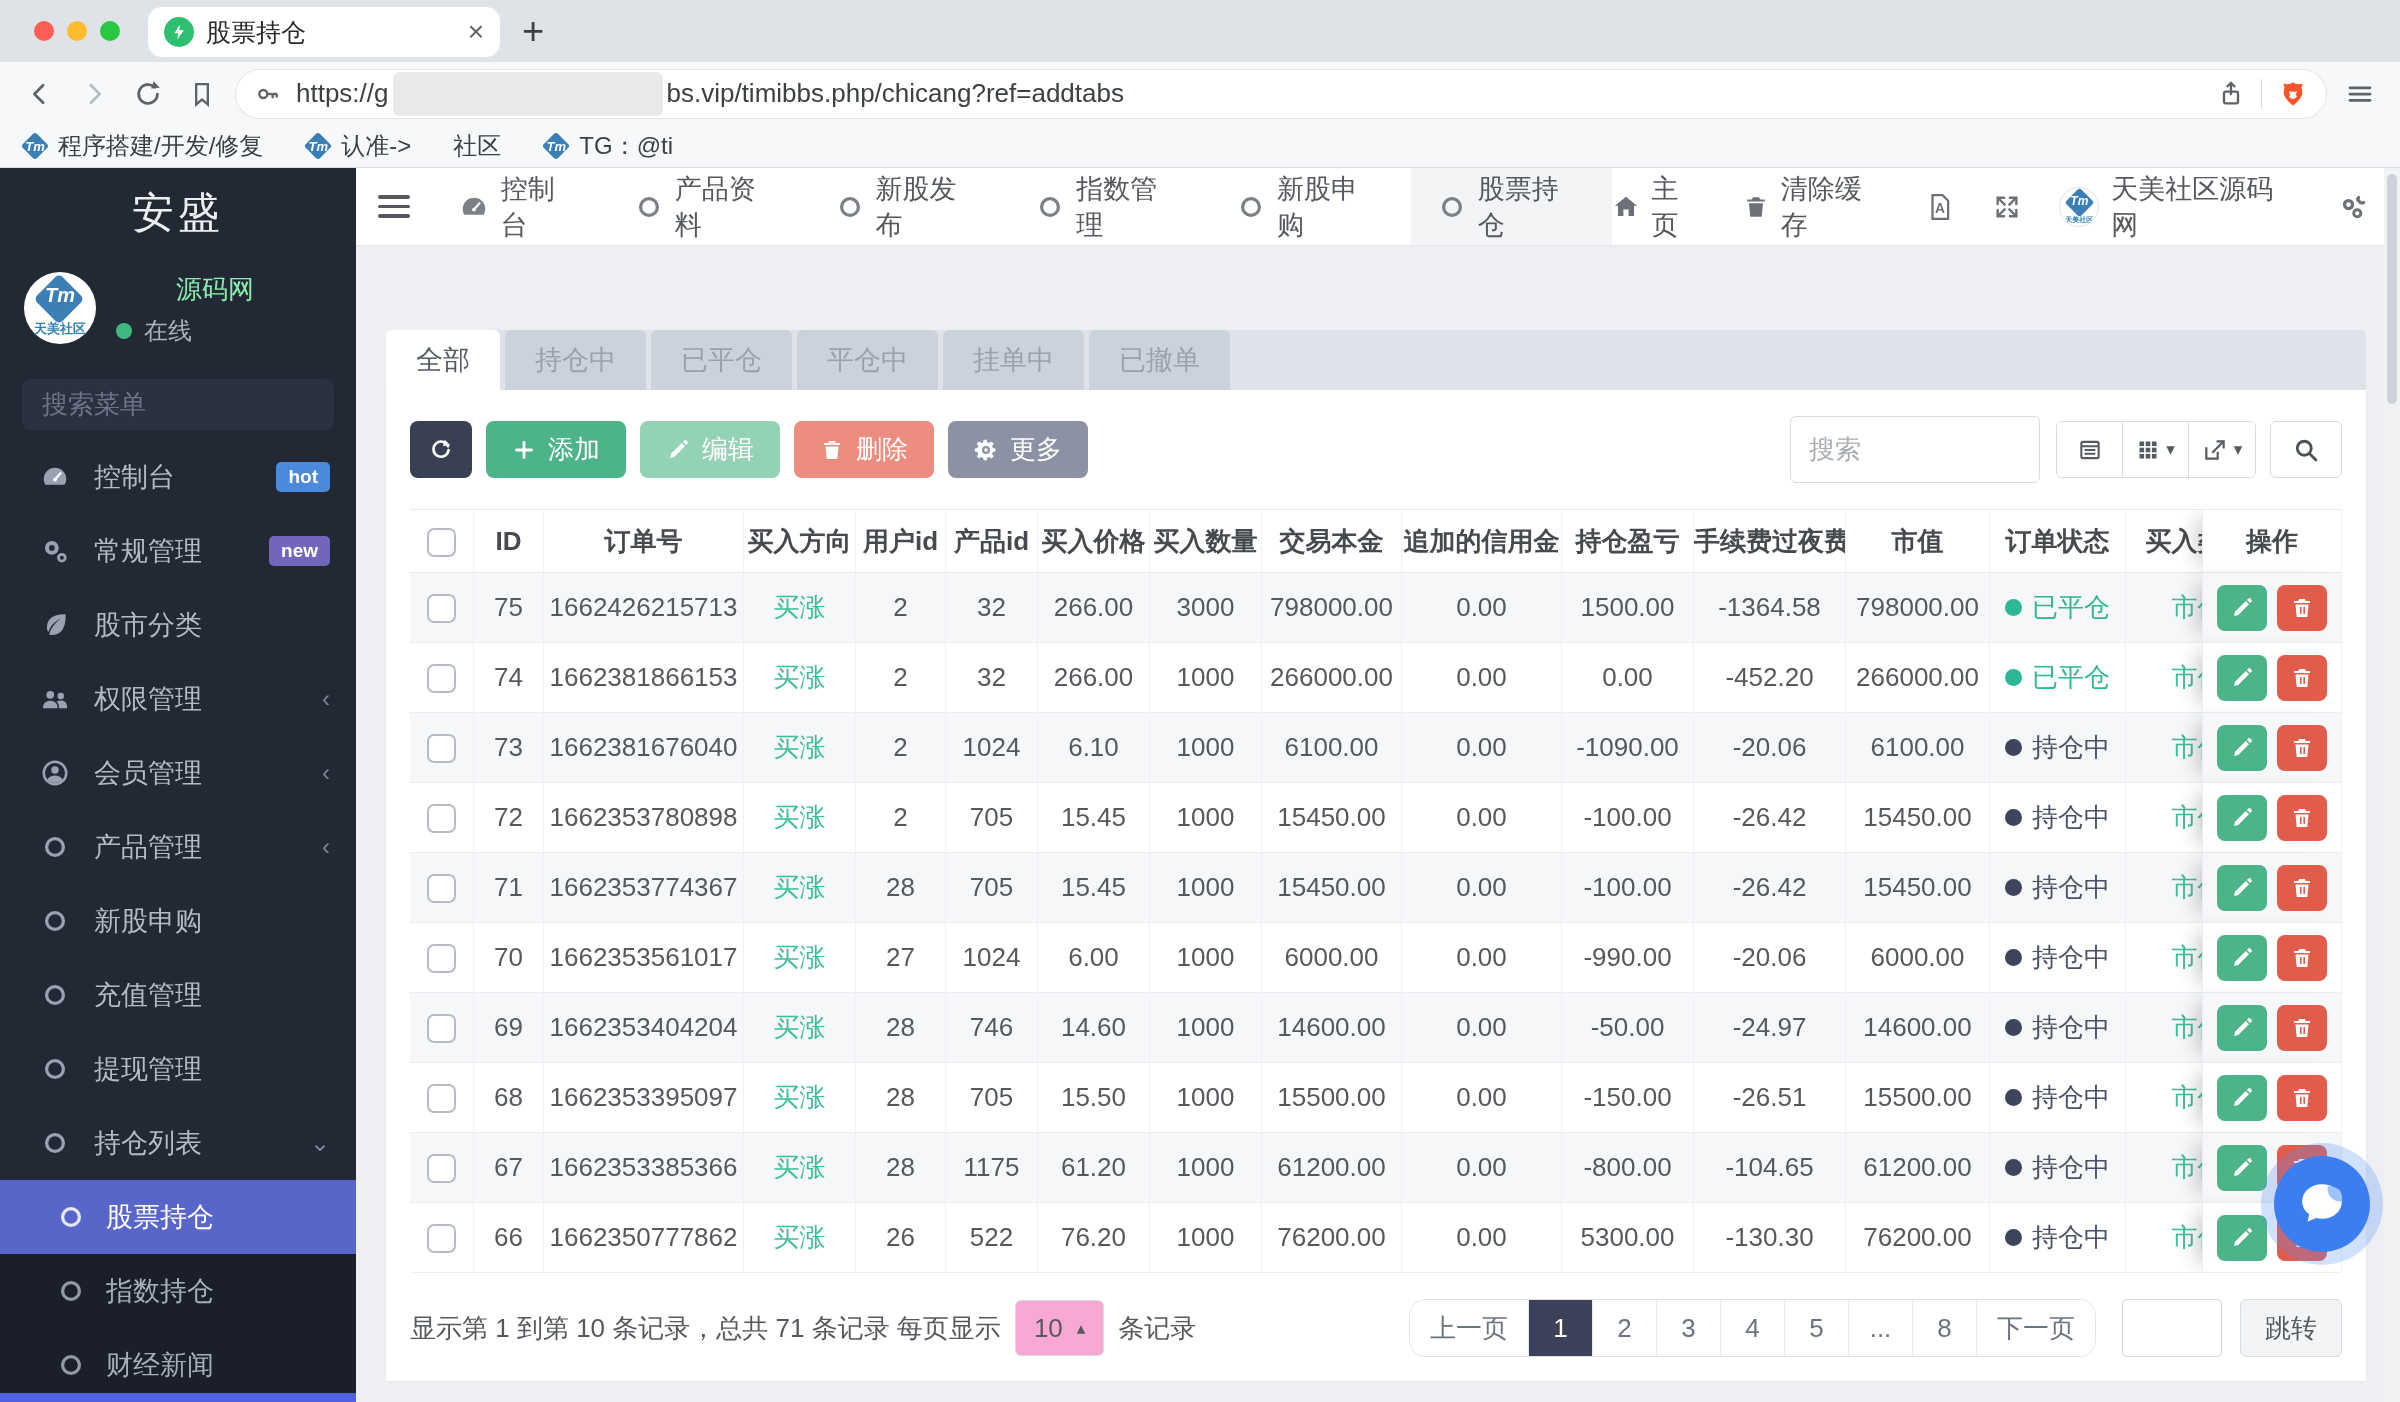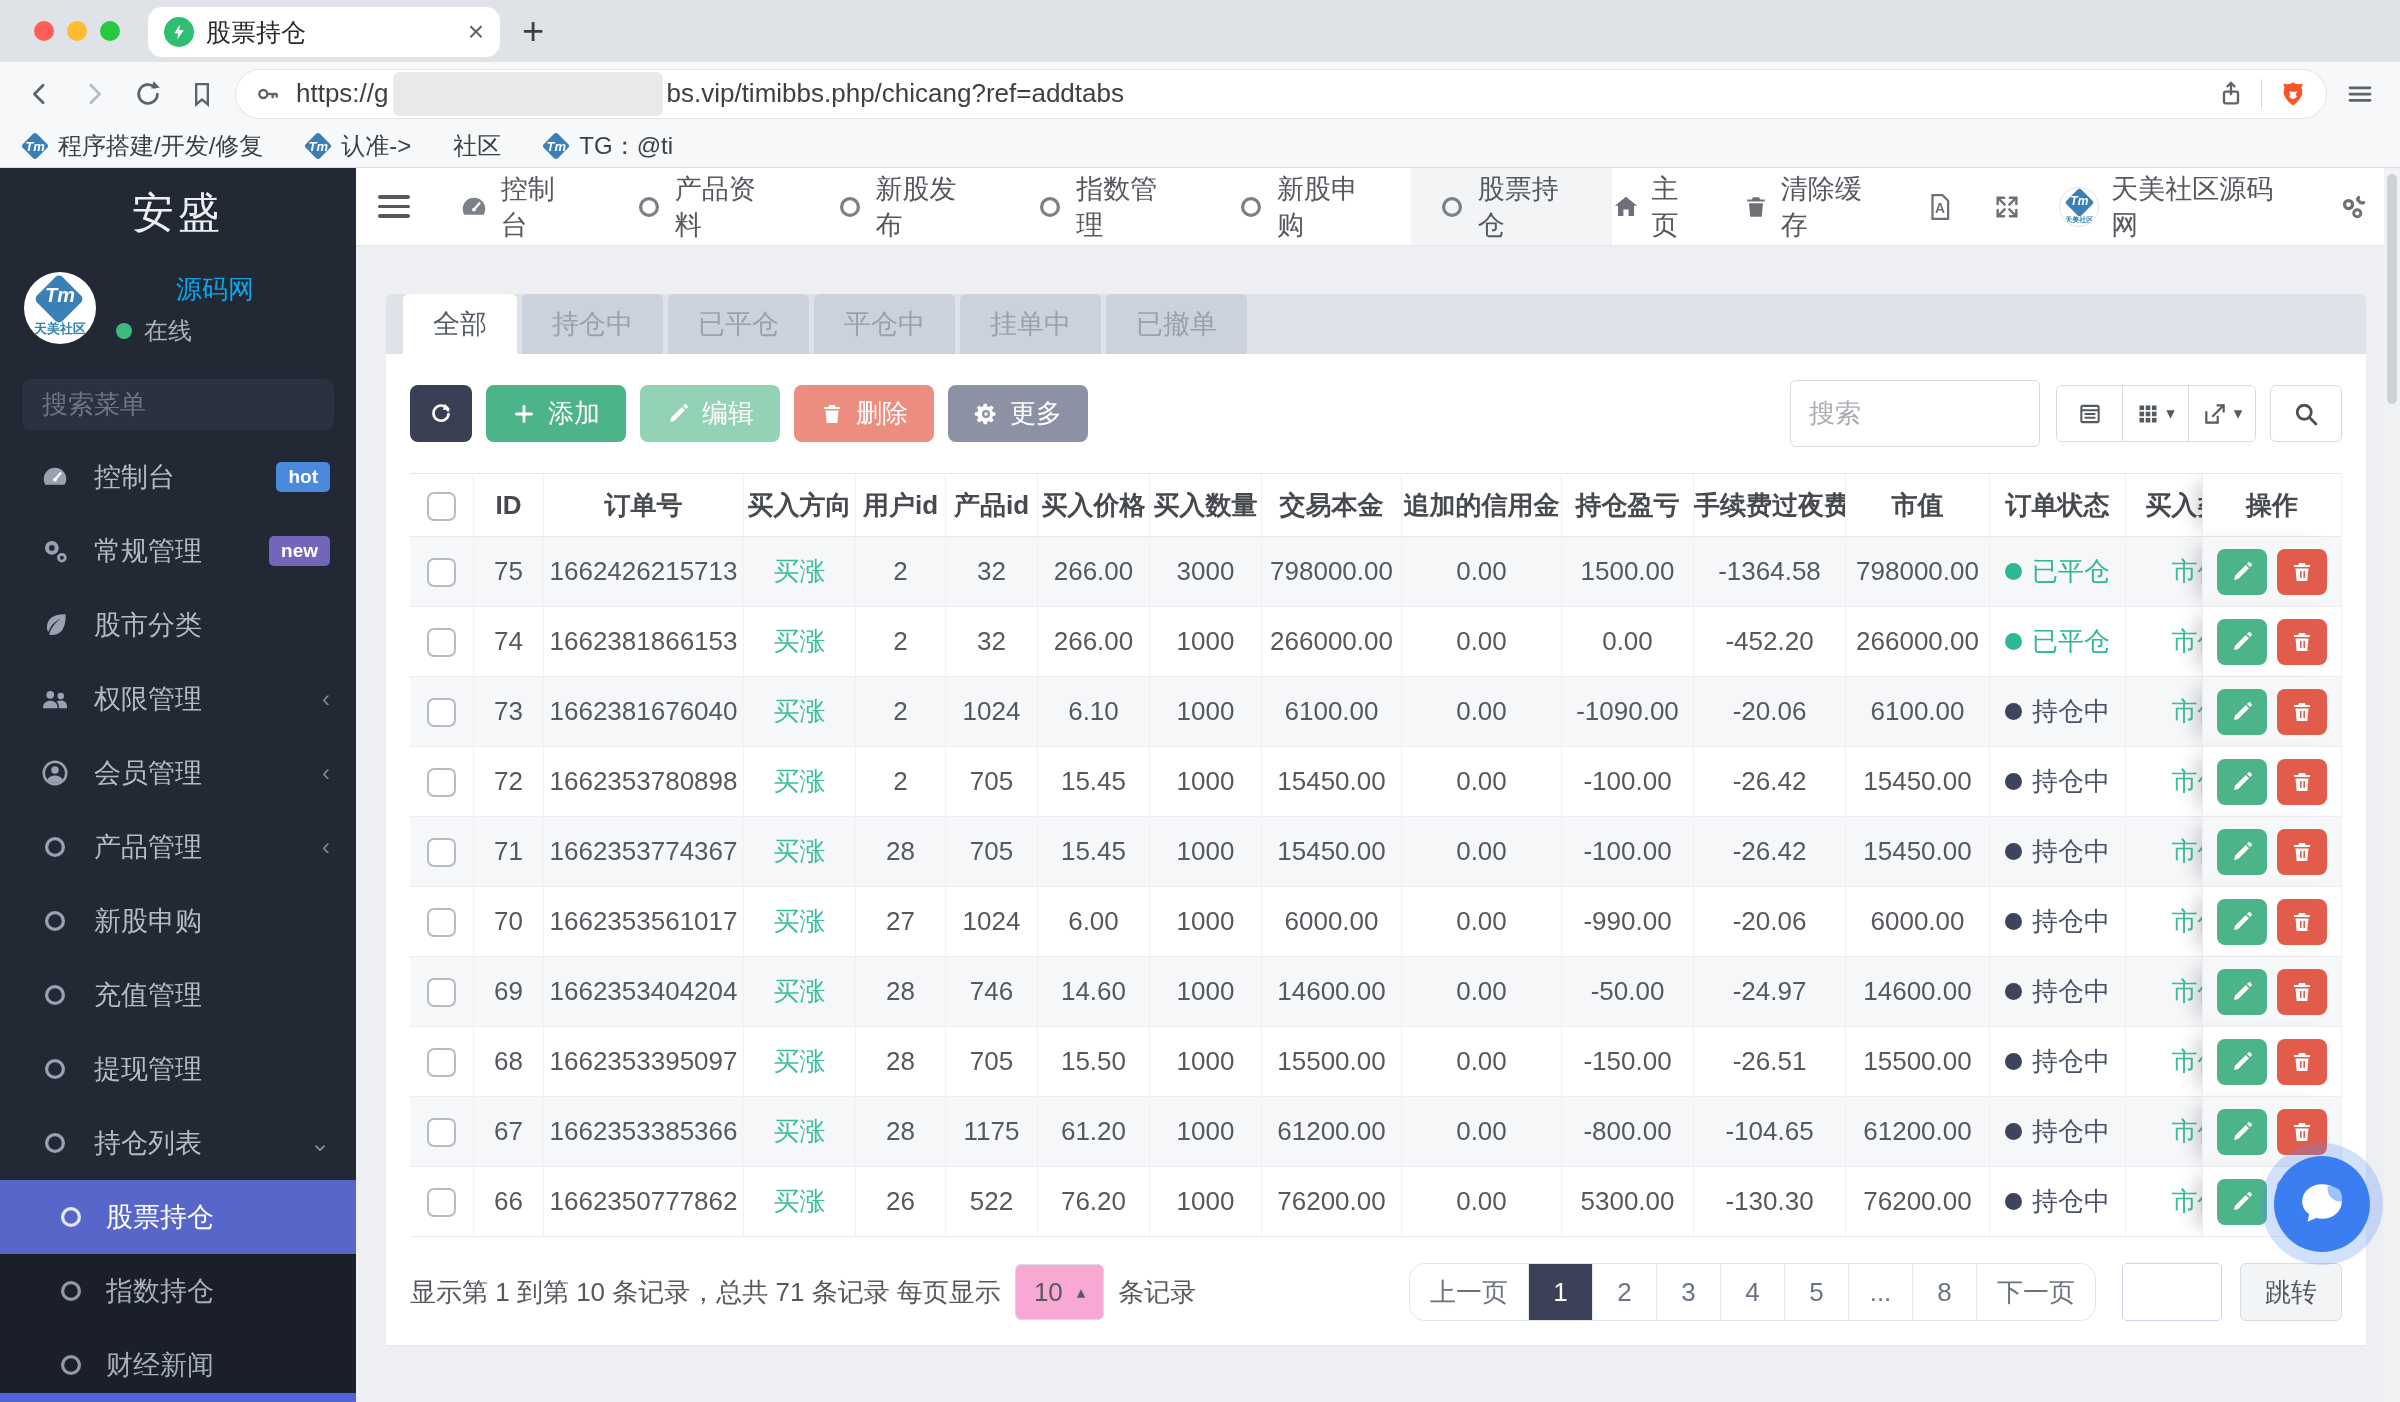--- a/index.html
+++ b/index.html
@@ -36,21 +36,21 @@
 
   
   .sidebar { width:356px; background:#222834; flex:none; display:flex; flex-direction:column; position:relative; overflow:hidden; }
   .brand { height:96px; display:flex; align-items:center; justify-content:center; color:#eceef2; font-size:42px; letter-spacing:4px; }
   .userbox { display:flex; padding:10px 24px 18px; gap:20px; align-items:center; }
   .avatar { width:72px; height:72px; border-radius:50%; background:#fff; position:relative; flex:none; overflow:hidden; }
   .avatar > i { position:absolute; left:17px; top:9px; width:36px; height:36px; background:#3a7fb5; transform:rotate(45deg); border-radius:5px; }
   .avatar > b { position:absolute; top:12px; left:0; right:0; text-align:center; color:#fff; font-size:20px; font-style:italic; font-weight:bold; }
   .avatar > s { position:absolute; bottom:6px; left:0; right:0; text-align:center; color:#2f7fb0; font-size:13px; font-weight:bold; text-decoration:none; }
   .uinfo { display:flex; flex-direction:column; gap:8px; padding-top:4px; }
-  .uname { color:#0ea5e9; font-size:26px; text-align:right; padding-left:60px; }
+  .uname { color:#86efac; font-size:26px; text-align:right; padding-left:60px; }
   .ustatus { color:#aab1bd; font-size:24px; display:flex; align-items:center; gap:12px; }
   .dot-online { width:16px; height:16px; border-radius:50%; background:#3dbb7e; display:inline-block; }
   .sidesearch { margin:14px 22px 10px; height:54px; background:#2b3140; border-radius:8px; display:flex; align-items:center; padding:0 20px; }
   .sidesearch input { flex:1; background:transparent; border:none; outline:none; color:#c7ccd6; font-size:26px; font-family:inherit; }
   .sidesearch input::placeholder { color:#6d7486; }
   .menu { flex:1; }
   .mitem { height:74px; display:flex; align-items:center; padding:0 26px 0 38px; color:#b4bac6; font-size:27px; gap:22px; cursor:default; }
   .mitem .mico { width:34px; color:#9aa1b0; flex:none; }
   .mitem .mlabel { flex:1; white-space:nowrap; }
   .badge { font-size:19px; color:#fff; border-radius:5px; padding:4px 12px; font-weight:bold; }
@@ -72,21 +72,21 @@
   .ntab.active { background:#f3f4f6; }
   .topnav-right { margin-left:auto; display:flex; align-items:center; gap:38px; padding-right:34px; }
   .tn-item { display:flex; align-items:center; gap:12px; font-size:27px; color:#55585e; }
   .tn-item .ico { color:#6d7177; }
   .mini-avatar { width:40px; height:40px; border-radius:50%; background:#fff; border:1px solid #dfe3e8; position:relative; overflow:hidden; flex:none; }
   .mini-avatar > i { position:absolute; left:9px; top:4px; width:21px; height:21px; background:#3a7fb5; transform:rotate(45deg); border-radius:3px; }
   .mini-avatar > b { position:absolute; top:6px; left:0; right:0; text-align:center; color:#fff; font-size:12px; font-style:italic; font-weight:bold; }
   .mini-avatar > s { position:absolute; bottom:1px; left:0; right:0; text-align:center; color:#2f7fb0; font-size:7px; font-weight:bold; text-decoration:none; }
 
   .content { flex:1; padding:48px 34px 0 30px; min-width:0; }
-  .strip { height:60px; background:#dfe3e9; display:flex; align-items:flex-end; padding-left:17px; border-radius:6px 6px 0 0; }
+  .strip { height:60px; background:#dfe3e9; display:flex; align-items:flex-end; padding-left:0; border-radius:6px 6px 0 0;margin-top:36px; }
   .stab { height:60px; min-width:110px; padding:0 30px; display:flex; align-items:center; justify-content:center; font-size:27px; color:#98a2ae; background:#ccd2db; border-radius:6px 6px 0 0; margin-right:5px; }
   .stab.active { background:#fff; color:#555b63; }
 
   .panel { background:#fff; padding:26px 24px 24px; box-shadow:0 1px 2px rgba(0,0,0,.04); }
   .toolbar { display:flex; align-items:center; }
   .tb-left { display:flex; gap:14px; }
   .btn { height:57px; border:none; border-radius:8px; font-size:26px; color:#fff; display:flex; align-items:center; gap:12px; padding:0 26px; font-family:inherit; }
   .btn .ico { color:#fff; }
   .btn-refresh { width:62px; padding:0; justify-content:center; background:#3a4054; }
   .btn-add { background:#4db389; }

